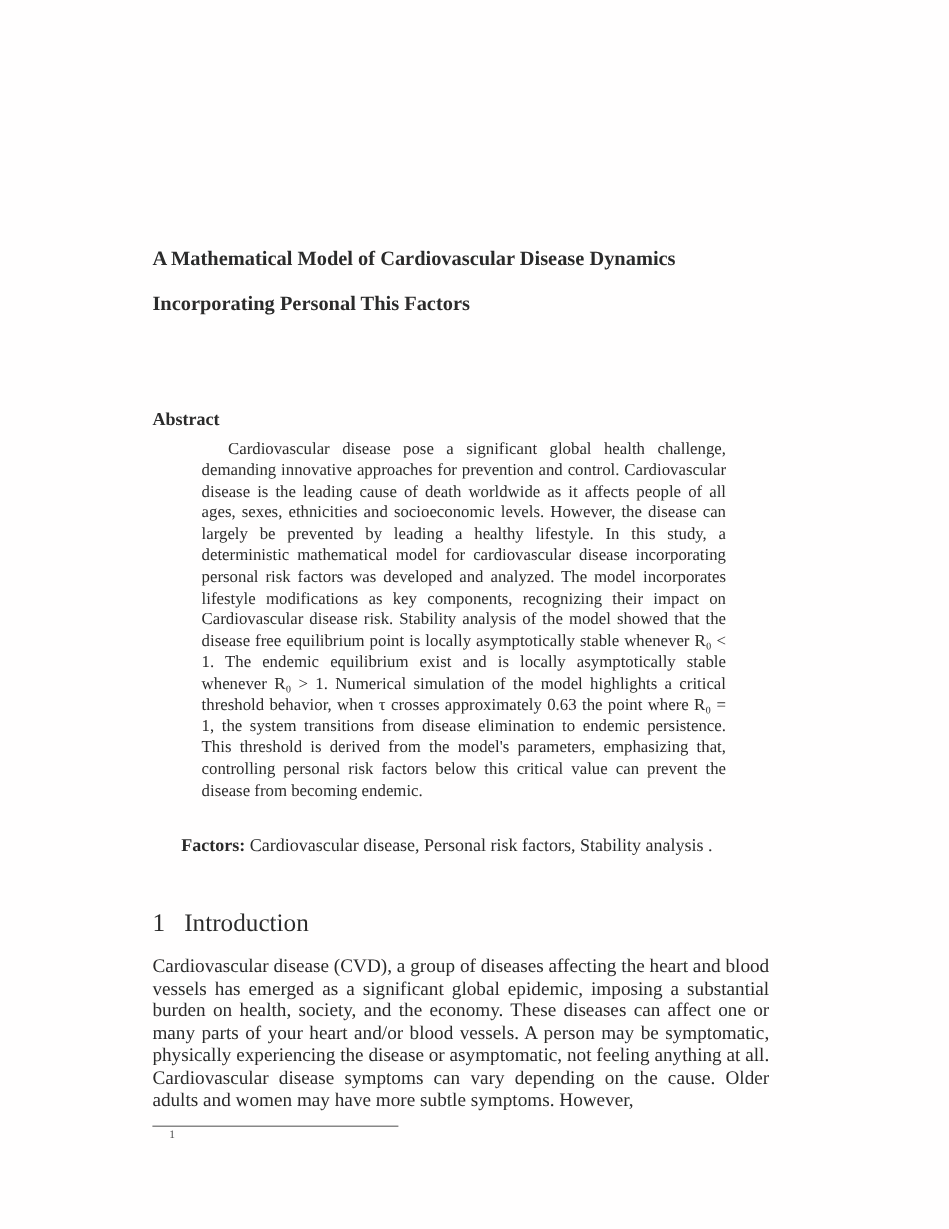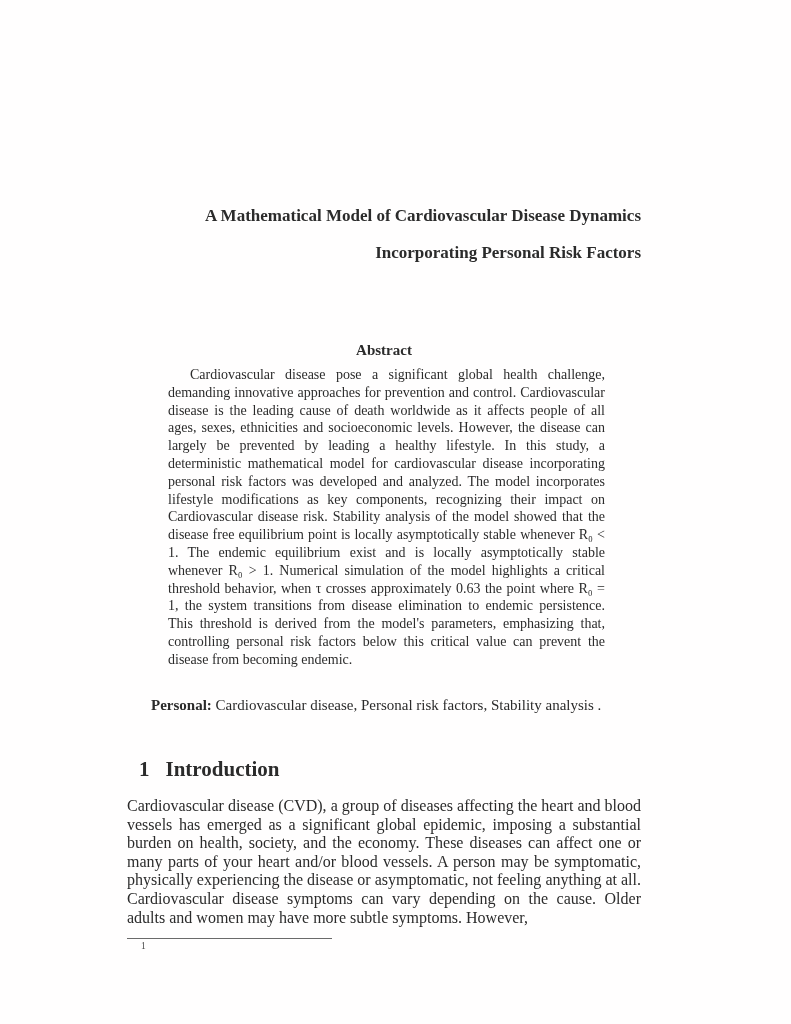--- a/index.html
+++ b/index.html
@@ -13,33 +13,32 @@
     height: 1024px;
     background: #fffefe;
     font-family: "Liberation Serif", "DejaVu Serif", serif;
     color: #2b2b2b;
     overflow: hidden;
   }
   .title-line {
     position: absolute;
     left: 127px;
     width: 514px;
-    text-align: right;
+    text-align: left;
     font-weight: bold;
     font-size: 17px;
     line-height: 20px;
   }
   .title-line.l1 { top: 206px; }
   .title-line.l2 { top: 243px; }
   .abstract-heading {
     position: absolute;
     top: 342px;
     left: 127px;
     width: 514px;
-    text-align: center;
     font-weight: bold;
     font-size: 15px;
   }
   .abstract-body {
     position: absolute;
     top: 366px;
     left: 168px;
     width: 437px;
     font-size: 14px;
     line-height: 17.8px;
@@ -56,23 +55,22 @@
     text-align: justify;
     text-indent: 24px;
   }
   .kw-label { font-weight: bold; }
   .section-heading {
     position: absolute;
     top: 756px;
     left: 127px;
     width: 514px;
     font-size: 21px;
-    font-weight: bold;
+    font-weight: normal;
     line-height: 26px;
-    margin-left: 12px;
   }
   .section-number { margin-right: 16px; }
   .intro-paragraph {
     position: absolute;
     top: 797px;
     left: 127px;
     width: 514px;
     font-size: 16px;
     line-height: 18.6px;
     text-align: justify;
@@ -93,27 +91,27 @@
     color: #4a4a4a;
   }
 </style>
 </head>
 <body>
 
 <div class="page">
 
   <div class="title-line l1">A Mathematical Model of Cardiovascular Disease Dynamics</div>
 
-  <div class="title-line l2">Incorporating Personal Risk Factors</div>
+  <div class="title-line l2">Incorporating Personal This Factors</div>
 
   <div class="abstract-heading">Abstract</div>
 
   <div class="abstract-body">Cardiovascular disease pose a significant global health challenge, demanding innovative approaches for prevention and control. Cardiovascular disease is the leading cause of death worldwide as it affects people of all ages, sexes, ethnicities and socioeconomic levels. However, the disease can largely be prevented by leading a healthy lifestyle. In this study, a deterministic mathematical model for cardiovascular disease incorporating personal risk factors was developed and analyzed. The model incorporates lifestyle modifications as key components, recognizing their impact on Cardiovascular disease risk. Stability analysis of the model showed that the disease free equilibrium point is locally asymptotically stable whenever R₀ &lt; 1. The endemic equilibrium exist and is locally asymptotically stable whenever R₀ &gt; 1. Numerical simulation of the model highlights a critical threshold behavior, when τ crosses approximately 0.63 the point where R₀ = 1, the system transitions from disease elimination to endemic persistence. This threshold is derived from the model's parameters, emphasizing that, controlling personal risk factors below this critical value can prevent the disease from becoming endemic.</div>
 
-  <div class="keywords"><span class="kw-label">Personal:</span><span> Cardiovascular disease, Personal risk factors, Stability analysis .</span></div>
+  <div class="keywords"><span class="kw-label">Factors:</span><span> Cardiovascular disease, Personal risk factors, Stability analysis .</span></div>
 
   <div class="section-heading">
     <span class="section-number">1</span><span>Introduction</span>
   </div>
 
   <div class="intro-paragraph">Cardiovascular disease (CVD), a group of diseases affecting the heart and blood vessels has emerged as a significant global epidemic, imposing a substantial burden on health, society, and the economy. These diseases can affect one or many parts of your heart and/or blood vessels. A person may be symptomatic, physically experiencing the disease or asymptomatic, not feeling anything at all. Cardiovascular disease symptoms can vary depending on the cause. Older adults and women may have more subtle symptoms. However,</div>
 
   <div class="footnote-rule"></div>
 
   <div class="footnote-marker">1</div>

